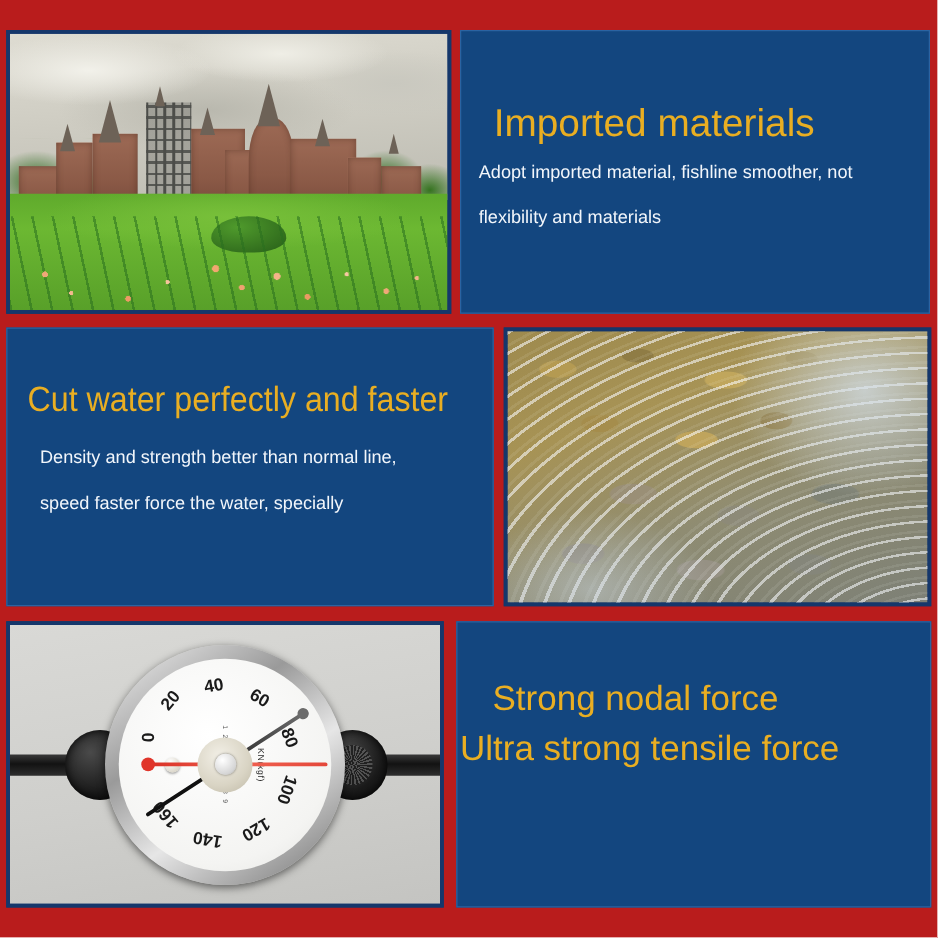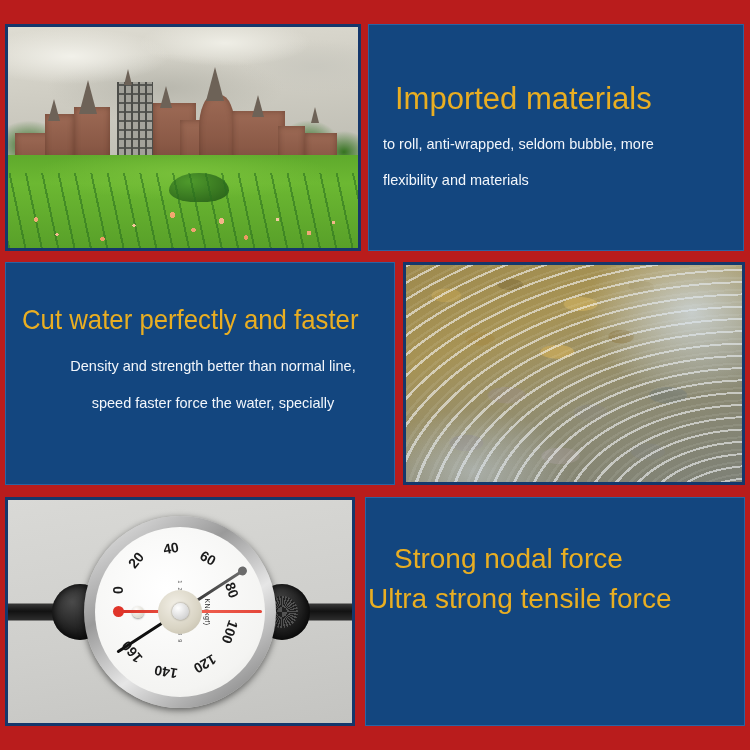--- a/index.html
+++ b/index.html
@@ -145,21 +145,21 @@
   #panel-imported { left: 368px; top: 24px; width: 376px; height: 227px; }
   #panel-imported .headline { font-size: 31px; margin: 58px 0 0 26px; }
   #panel-imported .body-line { font-size: 14.5px; margin-left: 14px; }
   #panel-imported .b1 { margin-top: 14px; }
   #panel-imported .b2 { margin-top: 20px; }
   #panel-imported .b3 { margin-top: 20px; }
 
   
   #panel-cut { left: 5px; top: 262px; width: 390px; height: 223px; }
   #panel-cut .headline { font-size: 28px; margin: 42px 0 0 16px; }
-  #panel-cut .body-line { font-size: 14.5px; margin-left: 26px; text-align: center; }
+  #panel-cut .body-line { font-size: 14.5px; margin-left: 26px; }
   #panel-cut .b1 { margin-top: 24px; }
   #panel-cut .b2 { margin-top: 21px; }
   #panel-cut .b3 { margin-top: 21px; }
 
   
   #panel-water { left: 403px; top: 262px; width: 342px; height: 223px; }
   .pebbles {
     position: absolute;
     inset: 0;
     background:
@@ -398,21 +398,21 @@
       </div>
 
       <div class="lawn"></div>
       <div class="bush" style="left:46%; top:66%; width:17%; height:13%;"></div>
       <div class="roses"></div>
     </div>
   </div>
 
   <div class="panel text-panel" id="panel-imported">
     <div class="headline">Imported materials</div>
-    <div class="body-line b2">to roll, anti-wrapped, seldom bubble, more</div>
+    <div class="body-line b1">Adopt imported material, fishline smoother, not</div>
     <div class="body-line b3">flexibility and materials</div>
   </div>
 
   <div class="panel text-panel" id="panel-cut">
     <div class="headline cond">Cut water perfectly and faster</div>
     <div class="body-line b1">Density and strength better than normal line,</div>
     <div class="body-line b2">speed faster  force the water, specially</div>
   </div>
 
   <div class="panel photo-panel" id="panel-water">

